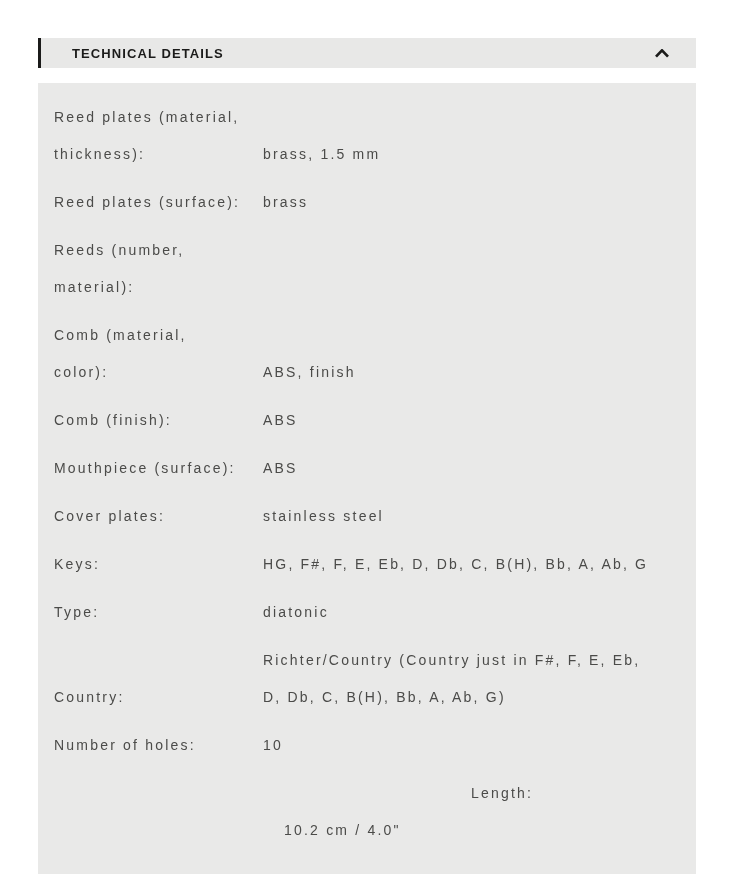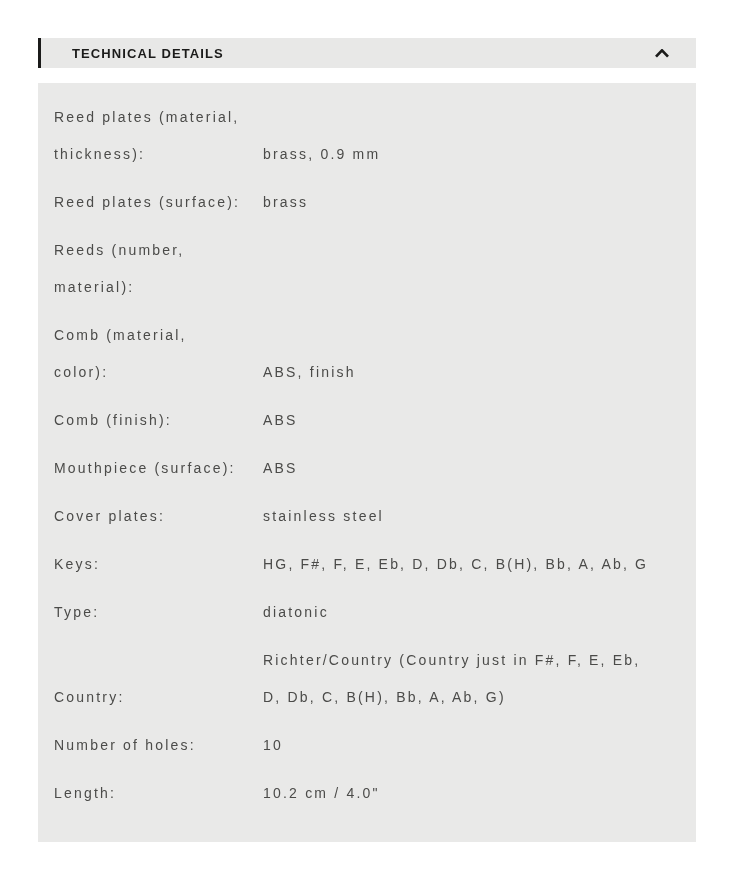--- a/index.html
+++ b/index.html
@@ -37,21 +37,21 @@
   .panel {
     margin-top: 15px;
     background: #e9e9e8;
     padding: 16px 16px 30px 16px;
   }
   .spec-row {
     display: flex;
     align-items: flex-end;
     margin-bottom: 11px;
   }
-  .spec-row:last-child { margin-bottom: 0; }
+  .spec-row:last-child { margin-bottom: 0; flex-direction: column; }
   .spec-label, .spec-value {
     font-size: 14px;
     line-height: 37px;
     letter-spacing: 2.2px;
     color: #4b4b49;
   }
   .spec-label {
     width: 189px;
     flex: none;
     margin-right: 20px;
@@ -73,21 +73,21 @@
         <svg width="16" height="9" viewBox="0 0 16 9" aria-hidden="true">
           <polyline points="2,7.6 8,1.4 14,7.6" fill="none" stroke="#1b1b1a" stroke-width="2.7"></polyline>
         </svg>
       </span>
     </div>
 
     <div class="panel">
 
       <div class="spec-row">
         <div class="spec-label">Reed plates (material, thickness):</div>
-        <div class="spec-value">brass, 0.9 mm</div>
+        <div class="spec-value">brass, 1.5 mm</div>
       </div>
       <div class="spec-row">
         <div class="spec-label">Reed plates (surface):</div>
         <div class="spec-value">brass</div>
       </div>
       <div class="spec-row">
         <div class="spec-label">Reeds (number, material):</div>
       </div>
       <div class="spec-row">
         <div class="spec-label">Comb (material, color):</div>

